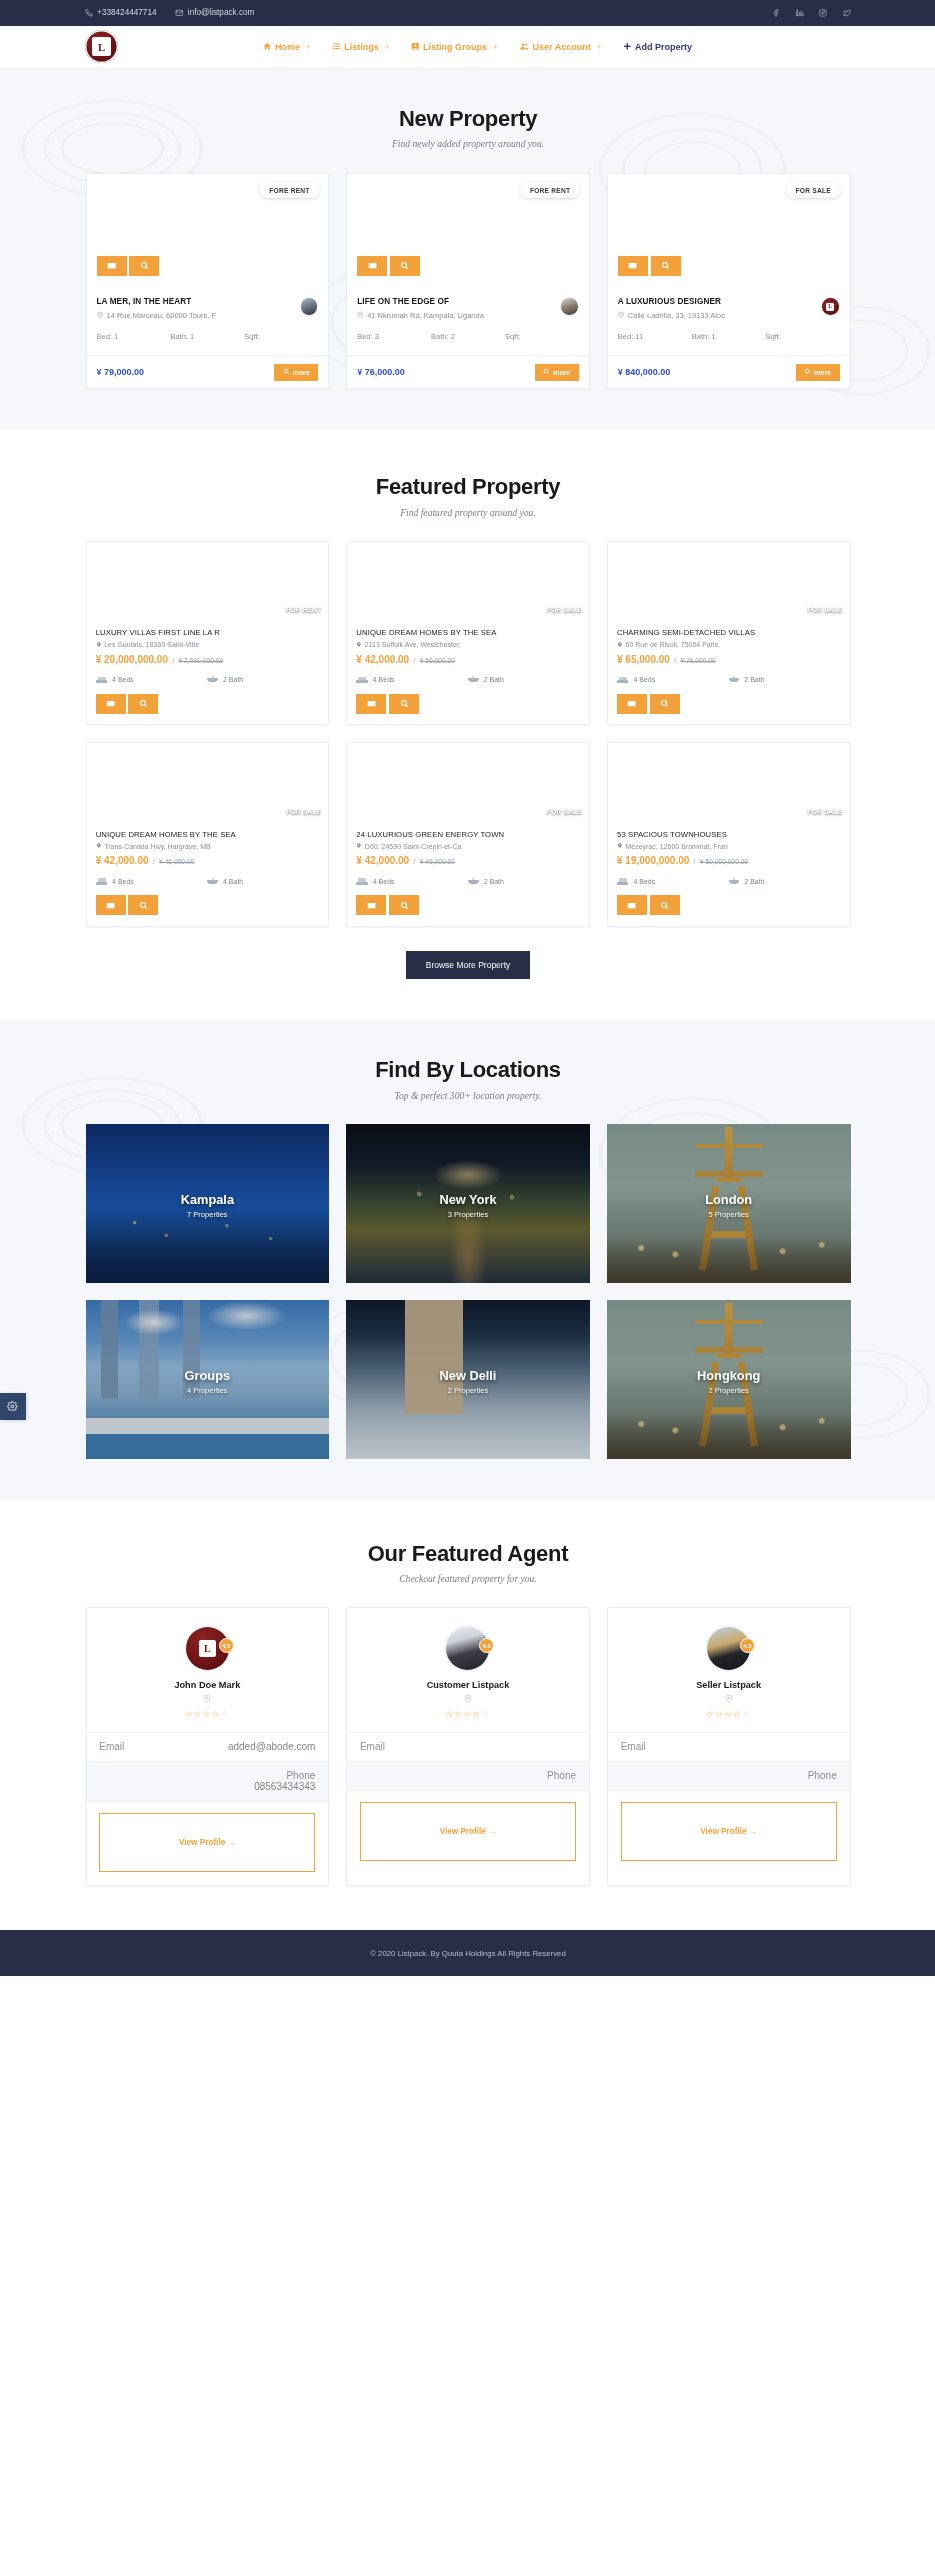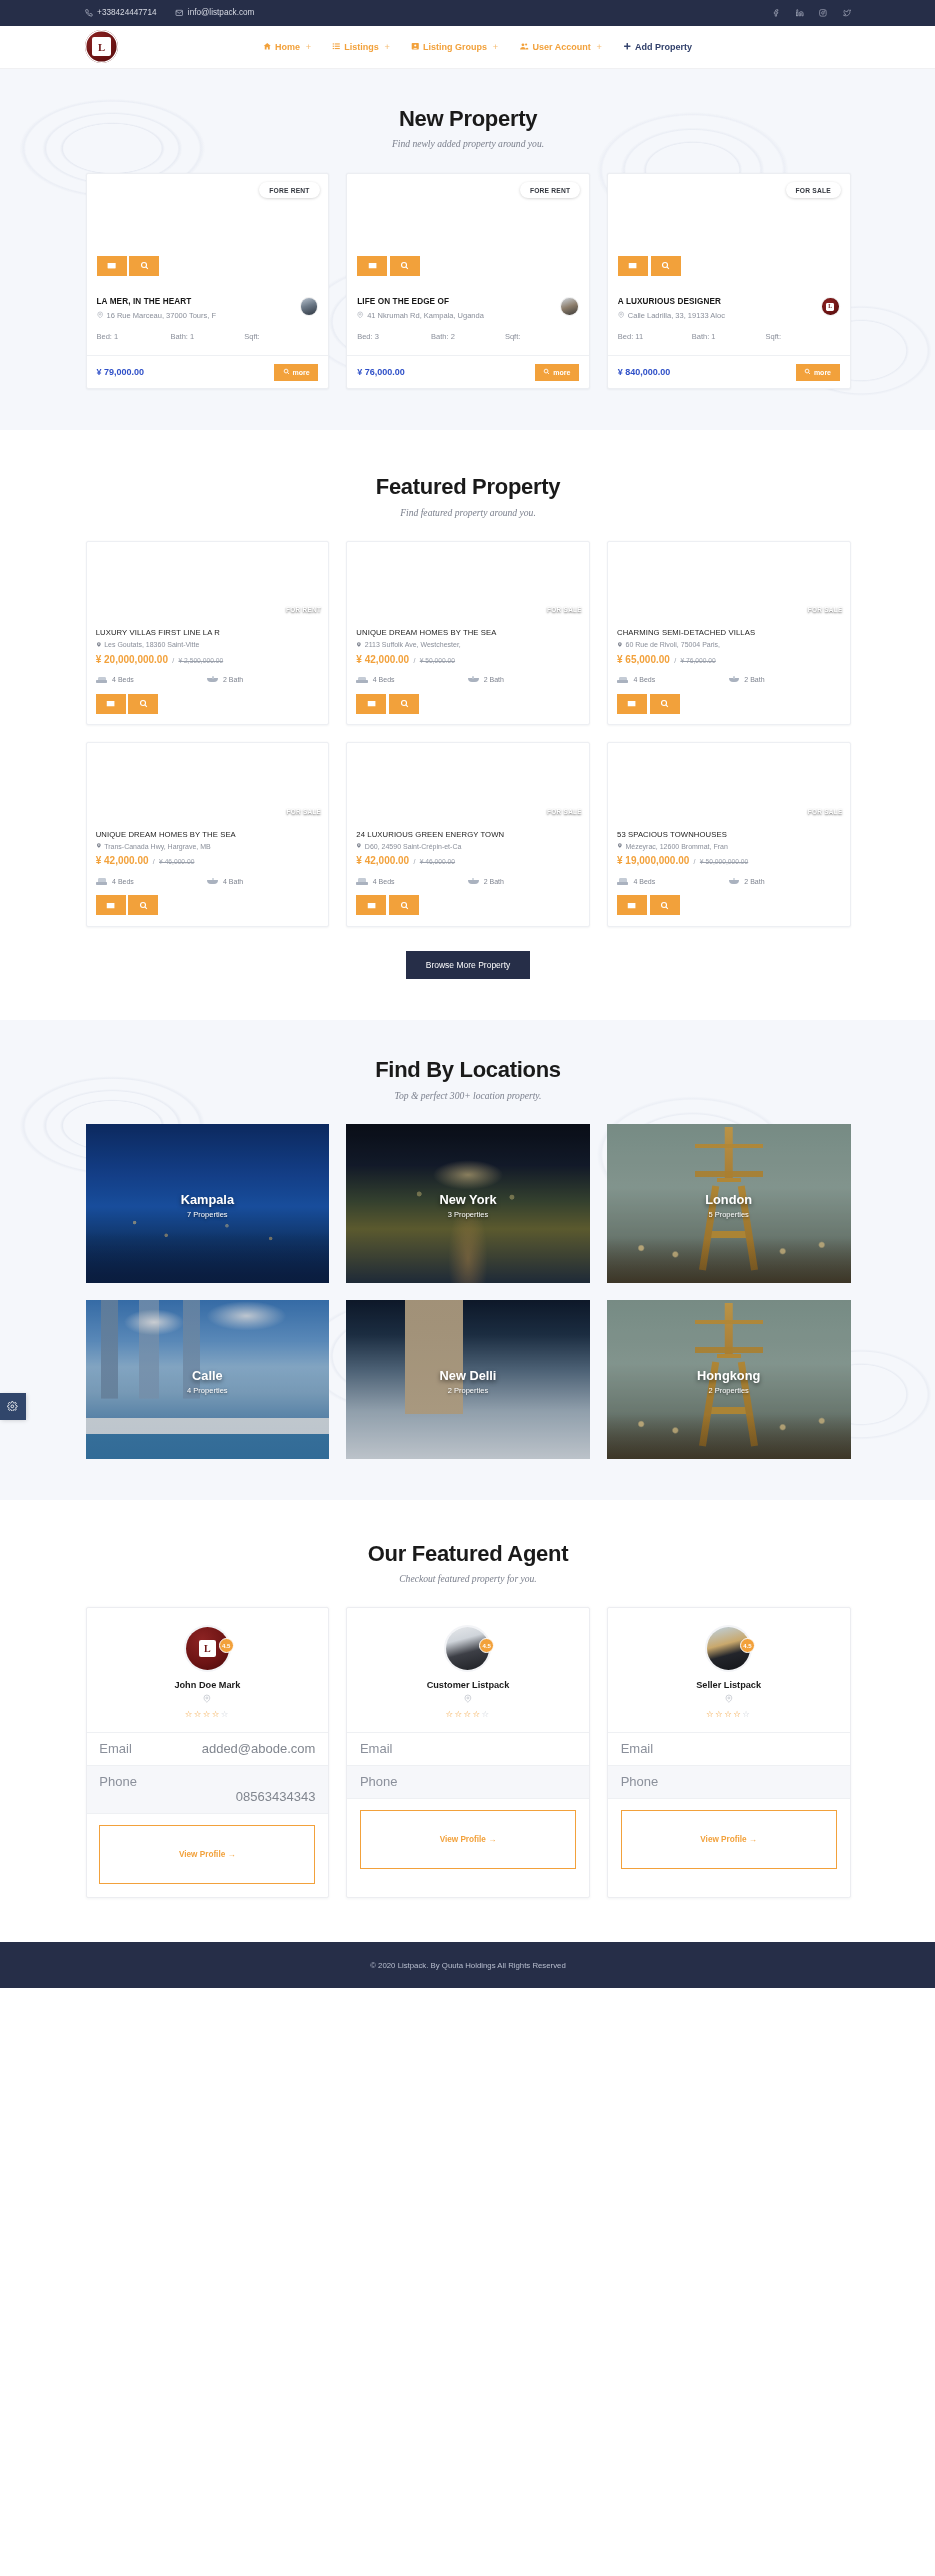--- a/index.html
+++ b/index.html
@@ -432,23 +432,23 @@
     font-size: 6px; font-weight: 700;
     width: 15px; height: 15px; border-radius: 50%;
     display: flex; align-items: center; justify-content: center;
     border: 1.4px solid #fff;
   }
   .ag-name { margin-top: 7.8px; font-size: 9.2px; font-weight: 700; color: #1b1b1b; }
   .ag-pin { margin-top: 3.6px; color: #b6bbc4; }
   .ag-stars { margin-top: 3.6px; font-size: 8.5px; letter-spacing: 1.4px; color: #f2a13b; }
   .ag-stars .off { color: #cfd3da; }
   .ag-row {
-    display: flex; align-items: flex-start;
+    display: flex; align-items: flex-end;
     padding: 8.5px 12.8px;
-    font-size: 13px;
+    font-size: 10px;
     color: #8b909b;
     border-top: 0.7px solid #eef0f3;
   }
   .ag-row.alt { background: #f6f7fa; flex-direction: column; }
   .ag-row .val { margin-left: auto; color: #81868f; }
   .ag-btn-wrap { padding: 11.4px 12.8px 12.8px; border-top: 0.7px solid #eef0f3; }
   .profile-btn {
     width: 100%;
     background: #fff;
     border: 0.7px solid #f2a13b;
@@ -654,21 +654,21 @@
             </button>
           </div>
         </div>
         <div class="np-body">
           <div class="np-title">LA MER, IN THE HEART</div>
           <div class="np-addr">
             <span><svg width="6.4" height="7.8" viewBox="0 0 24 24" fill="none" stroke="#9aa0ab" stroke-width="2">
                   <path d="M21 10c0 7-9 13-9 13s-9-6-9-13a9 9 0 0 1 18 0z"></path>
                   <circle cx="12" cy="10" r="3"></circle>
                 </svg></span>
-            <span>16 Rue Marceau, 37000 Tours, F</span>
+            <span>14 Rue Marceau, 60000 Tours, F</span>
           </div>
           <div class="np-avatar">
               <div class="av-person"></div>
             </div>
           <div class="np-specs">
             <span>Bed: 1</span>
             <span>Bath: 1</span>
             <span>Sqft:</span>
           </div>
         </div>
@@ -1255,21 +1255,21 @@
       </div>
 
     </div>
 
     <div class="loc-grid" style="margin-top:17px;">
 
       <div class="loc-card">
         <div class="bg-paris"></div>
         <div class="shade"></div>
         <div class="loc-text">
-          <div class="loc-name">Calle</div>
+          <div class="loc-name">Groups</div>
           <div class="loc-count">4 Properties</div>
         </div>
       </div>
 
       <div class="loc-card">
         <div class="bg-delhi"></div>
         <div class="shade"></div>
         <div class="loc-text">
           <div class="loc-name">New Delli</div>
           <div class="loc-count">2 Properties</div>

